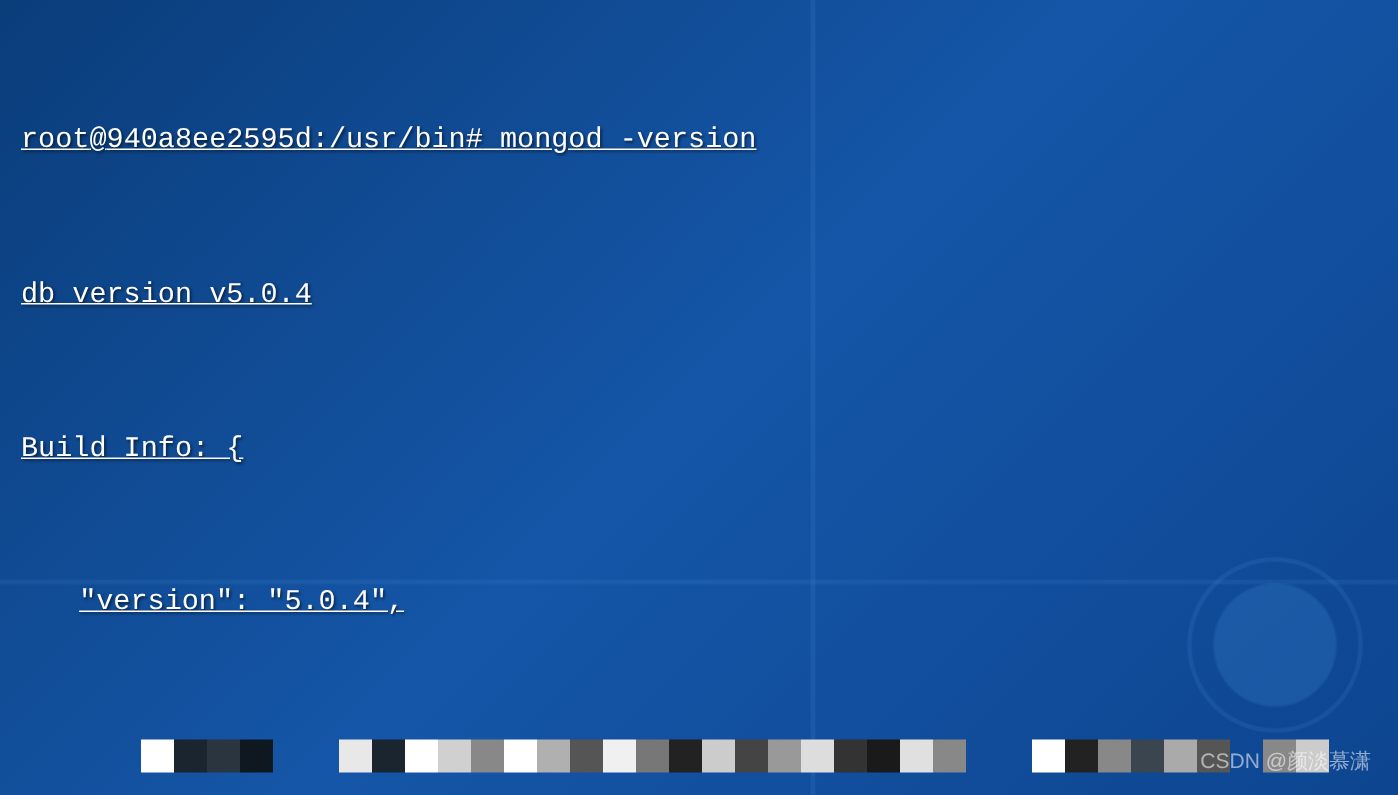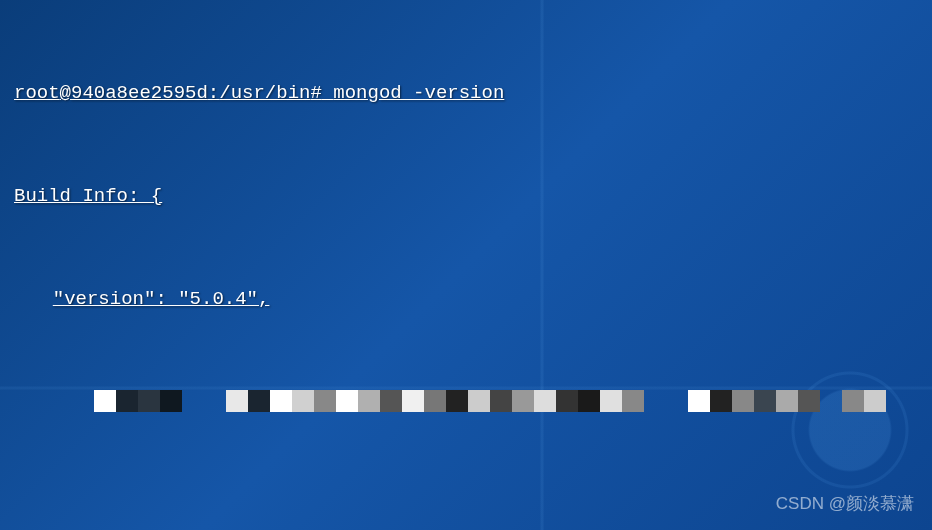--- a/index.html
+++ b/index.html
@@ -64,30 +64,31 @@
     }
     .px {
       height: 22px;
     }
     .watermark {
       position: absolute;
       bottom: 10px;
       right: 18px;
       color: rgba(255,255,255,0.55);
       font-family: Arial, sans-serif;
-      font-size: 17px;
+      font-size: 14px;
       text-shadow: none;
       z-index: 2;
     }
   </style>
 </head>
 <body>
 
 <div class="terminal">
   <span class="line"><span class="prompt-user">root</span>@<span>940a8ee2595d</span>:<span class="prompt-path">/usr/bin</span><span>#</span> <span class="cmd">mongod -version</span></span>
+  <span class="line">db version v5.0.4</span>
   <span class="line">Build Info: {</span>
   <span class="line indent1">"version": "5.0.4",</span>
   <div class="pixel-row">
     <span class="px" style="width:22px;background:#fff"></span>
     <span class="px" style="width:22px;background:#1a2530"></span>
     <span class="px" style="width:22px;background:#2a3540"></span>
     <span class="px" style="width:22px;background:#0f1820"></span>
     <span class="px" style="width:44px;background:transparent"></span>
     <span class="px" style="width:22px;background:#e8e8e8"></span>
     <span class="px" style="width:22px;background:#1a2530"></span>

